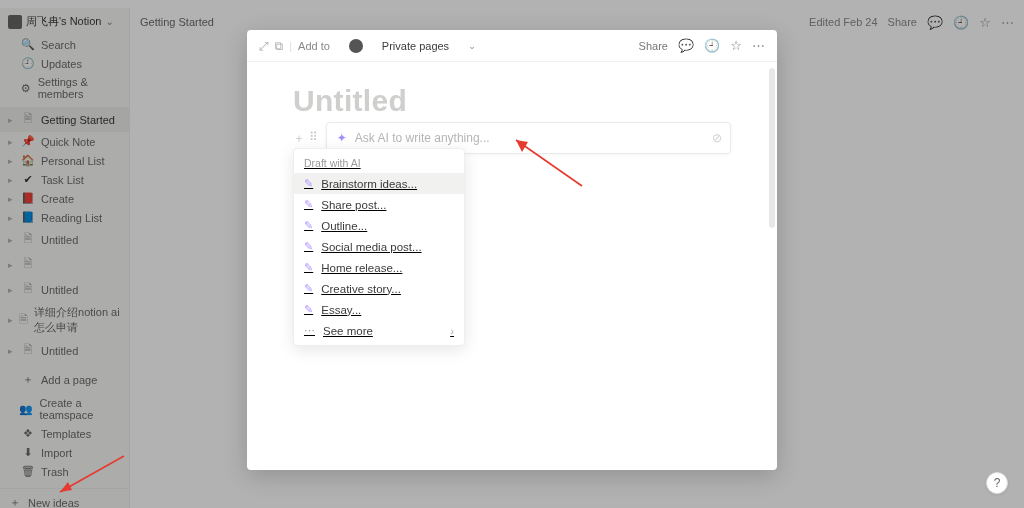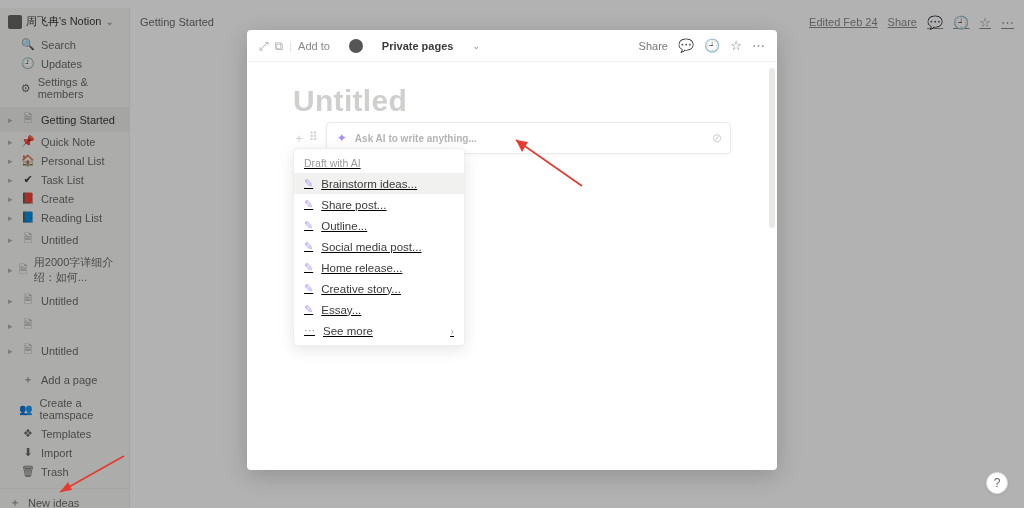--- a/index.html
+++ b/index.html
@@ -23,44 +23,44 @@
   .sb-row .ic.journal::before { content:"📕"; }
   .sb-row .ic.read::before { content:"📘"; }
   .sb-section-gap { height: 4px; }
   .sb-scroll { overflow: hidden; }
   .sb-bottom { margin-top: 4px; }
   .sb-footer { margin-top: auto; }
   .sb-footer .sb-row { border-top: 1px solid #ececec; padding:6px 8px; }
 
   .main { flex: 1; position: relative; }
   .topbar { display:flex; align-items:center; justify-content:space-between; height:28px; padding:0 10px; font-size:11px; color:#6b6b6b;}
-  .topbar-right { display:flex; align-items:center; gap:10px; color:#8a8a8a;text-decoration:underline;}
+  .topbar-right { display:flex; align-items:center; gap:10px; color:#8a8a8a;}
   .topbar-right .ic { font-size:13px; }
 
   
   .overlay { position:absolute; inset:0; background: rgba(0,0,0,.30); display:flex; justify-content:center; align-items:flex-start; padding-top:30px;}
   .modal { width: 530px; height: 440px; background:#fff; border-radius:4px; box-shadow: 0 6px 24px rgba(0,0,0,.18); position:relative; }
   .modal-top { height:32px; display:flex; align-items:center; justify-content:space-between; padding:0 12px; font-size:11px; border-bottom:1px solid #f0f0ef;}
   .mt-left { display:flex; align-items:center; gap:6px; color:#888;}
   .mt-left .nav-ic { font-size:12px; color:#aaa;}
   .mt-left .sep { color:#ddd;}
   .addto { display:flex; align-items:center; gap:19px; }
   .addto .avatar { width:14px; height:14px; border-radius:50%; background:#555; display:inline-block;}
-  .addto .dest { color:#3b3b3b; font-weight:700;}
+  .addto .dest { color:#3b3b3b; font-weight:400;}
   .addto .chev { font-size:9px; color:#888;}
   .mt-right { display:flex; align-items:center; gap:10px; color:#777;}
   .mt-right .ic { font-size:13px; }
 
   .modal-body { padding: 22px 46px 0 46px; }
   .page-title { font-size: 30px; font-weight:700; color:#cfcfce; letter-spacing:.3px; }
   .first-block { display:flex; align-items:center; gap:8px; margin-top:6px; height:28px; }
   .fb-left { display:flex; gap:4px; color:#c7c7c6; font-size:12px;}
   .ai-bar { flex:1; height:32px; border:1px solid #eaeaea; background:#fff; border-radius:4px; box-shadow:0 1px 4px rgba(0,0,0,.04); display:flex; align-items:center; gap:8px; padding:0 10px; position:relative;}
   .ai-bar .sparkle { color:#a48dff; font-size:12px;}
-  .ai-bar input { flex:1; border:none; outline:none; font-size:10px; color:#333; background:transparent;font-weight:bold;}
+  .ai-bar input { flex:1; border:none; outline:none; font-size:12px; color:#333; background:transparent;}
   .ai-bar input::placeholder { color:#b5b5b5; }
   .ai-bar .clear { position:absolute; right:8px; color:#d0d0d0; font-size:12px;}
 
   .ai-menu { position:absolute; left:46px; top:118px; width:172px; background:#fff; border:1px solid #eee; border-radius:4px; box-shadow:0 4px 16px rgba(0,0,0,.10); font-size:11.5px; padding:4px 0;text-decoration:underline;}
   .ai-menu .hdr { padding:4px 10px; color:#9a9a9a; font-size:10.5px;}
   .ai-menu .item { display:flex; align-items:center; gap:8px; padding:4px 10px; color:#3b3b3b; cursor:pointer;}
   .ai-menu .item.hl { background:#f1f1f0;}
   .ai-menu .item .pen { color:#b69cff; font-size:11px;}
   .ai-menu .item.more .pen { color:#9a9a9a;}
   .ai-menu .item.more::after { content:"›"; margin-left:auto; color:#aaa;}
@@ -134,30 +134,30 @@
           <span>Reading List</span>
         </div>
         <div class="sb-row sb-page">
           <span class="tri">▸</span>
           <span class="ic doc"></span>
           <span>Untitled</span>
         </div>
         <div class="sb-row sb-page">
           <span class="tri">▸</span>
           <span class="ic doc"></span>
-          <span>用2000字详细介绍：如何...</span>
         </div>
         <div class="sb-row sb-page">
           <span class="tri">▸</span>
           <span class="ic doc"></span>
           <span>Untitled</span>
         </div>
         <div class="sb-row sb-page">
           <span class="tri">▸</span>
           <span class="ic doc"></span>
+          <span>详细介绍notion ai怎么申请</span>
         </div>
         <div class="sb-row sb-page">
           <span class="tri">▸</span>
           <span class="ic doc"></span>
           <span>Untitled</span>
         </div>
         <div class="sb-row sb-page"></div>
       </div>
 
     <div class="sb-row">

